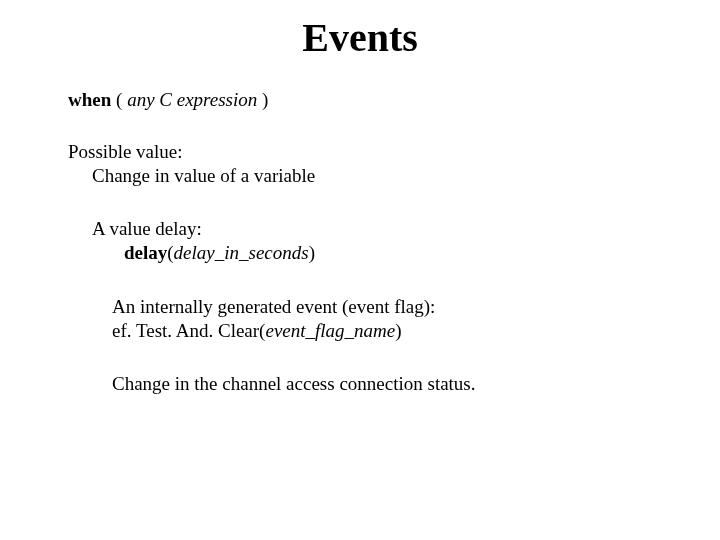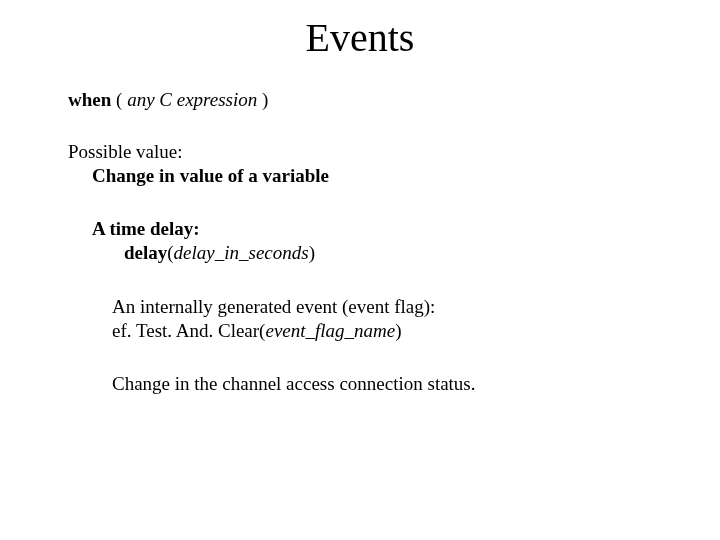--- a/index.html
+++ b/index.html
@@ -17,33 +17,33 @@
     height: 540px;
     box-sizing: border-box;
   }
   .title {
     position: absolute;
     top: 14px;
     left: 0;
     width: 100%;
     text-align: center;
     font-size: 40px;
-    font-weight: normal;
+    font-weight: bold;
   }
   .body {
     position: absolute;
     top: 88px;
     left: 68px;
     right: 56px;
     font-size: 19px;
     line-height: 1.25;
   }
   .bold { font-weight: bold; }
   .italic { font-style: italic; }
-  .indent1 { margin-left: 24px; font-weight: bold; }
+  .indent1 { margin-left: 24px; }
   .indent2 { margin-left: 56px; }
   .indent3 { margin-left: 44px; }
   .gap-md { height: 28px; }
   .gap-lg { height: 30px; }
 </style>
 </head>
 <body>
 
 <div class="slide">
 
@@ -55,21 +55,21 @@
       <span class="bold">when</span><span> ( </span><span class="italic">any C expression</span><span> )</span>
     </div>
 
     <div class="gap-md"></div>
 
     <div>Possible value:</div>
     <div class="indent1">Change in value of a variable</div>
 
     <div class="gap-lg"></div>
 
-    <div class="indent1">A time delay:</div>
+    <div class="indent1">A value delay:</div>
     <div class="indent2">
       <span class="bold">delay</span><span>(</span><span class="italic">delay_in_seconds</span><span>)</span>
     </div>
 
     <div class="gap-lg"></div>
 
     <div class="indent3">An internally generated event (event flag):</div>
     <div class="indent3">
       <span>ef. Test. And. Clear(</span><span class="italic">event_flag_name</span><span>)</span>
     </div>

